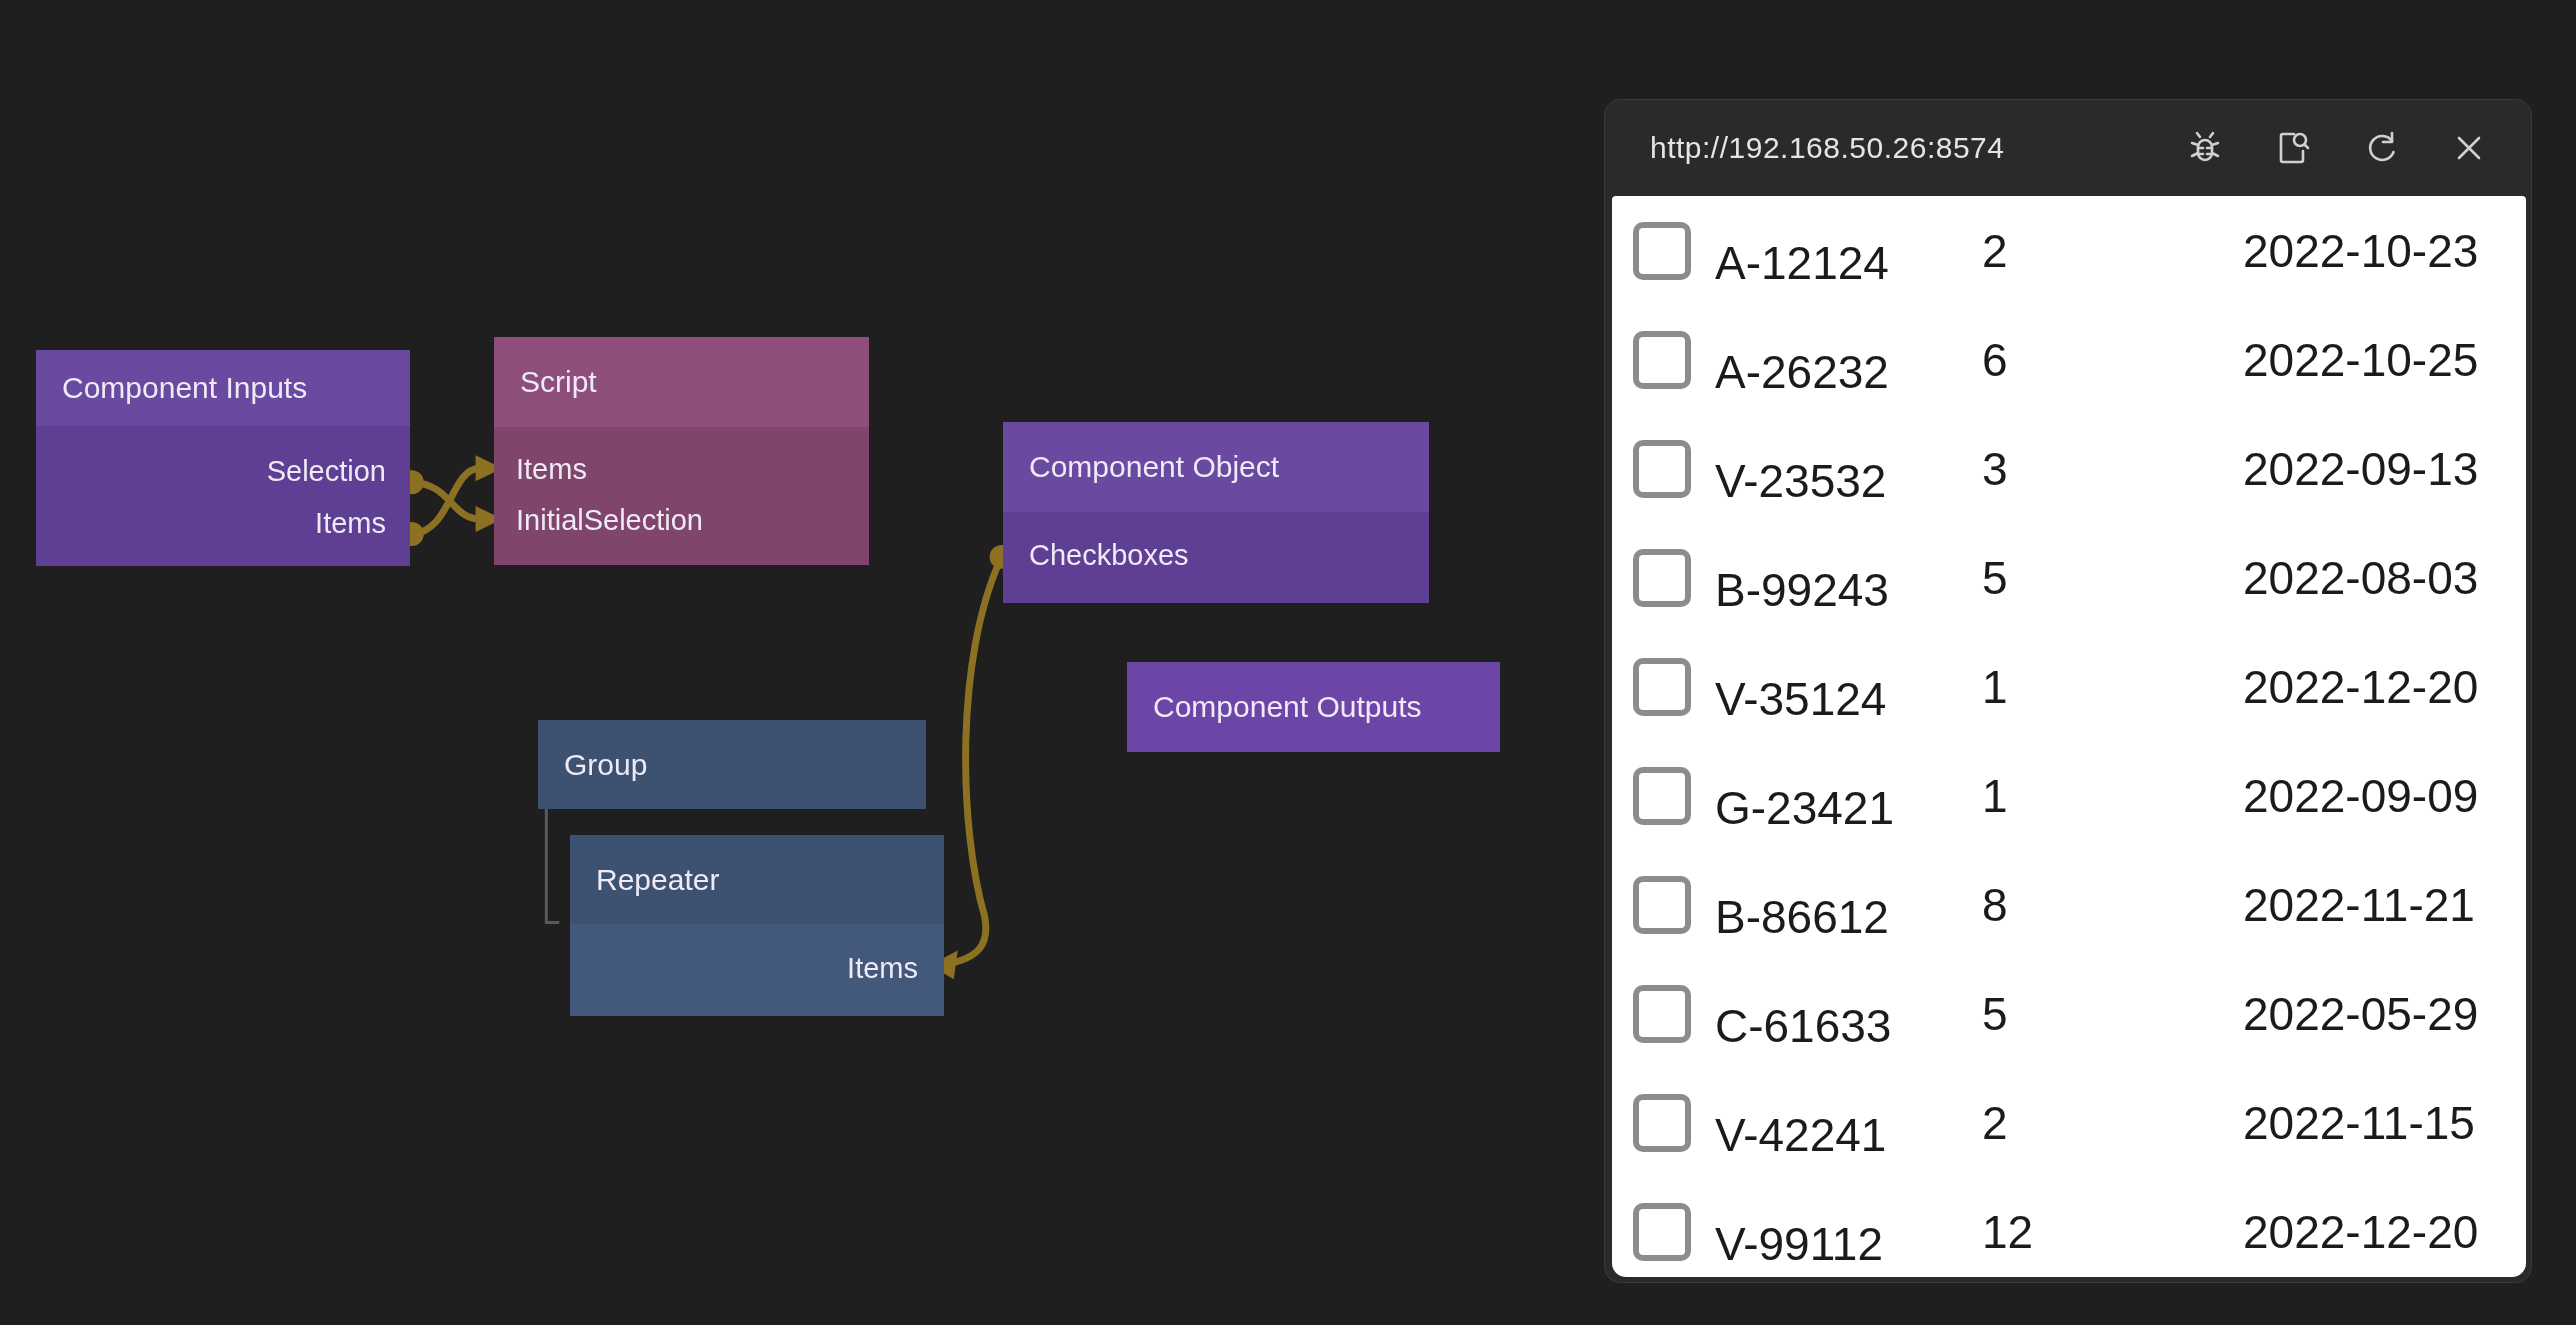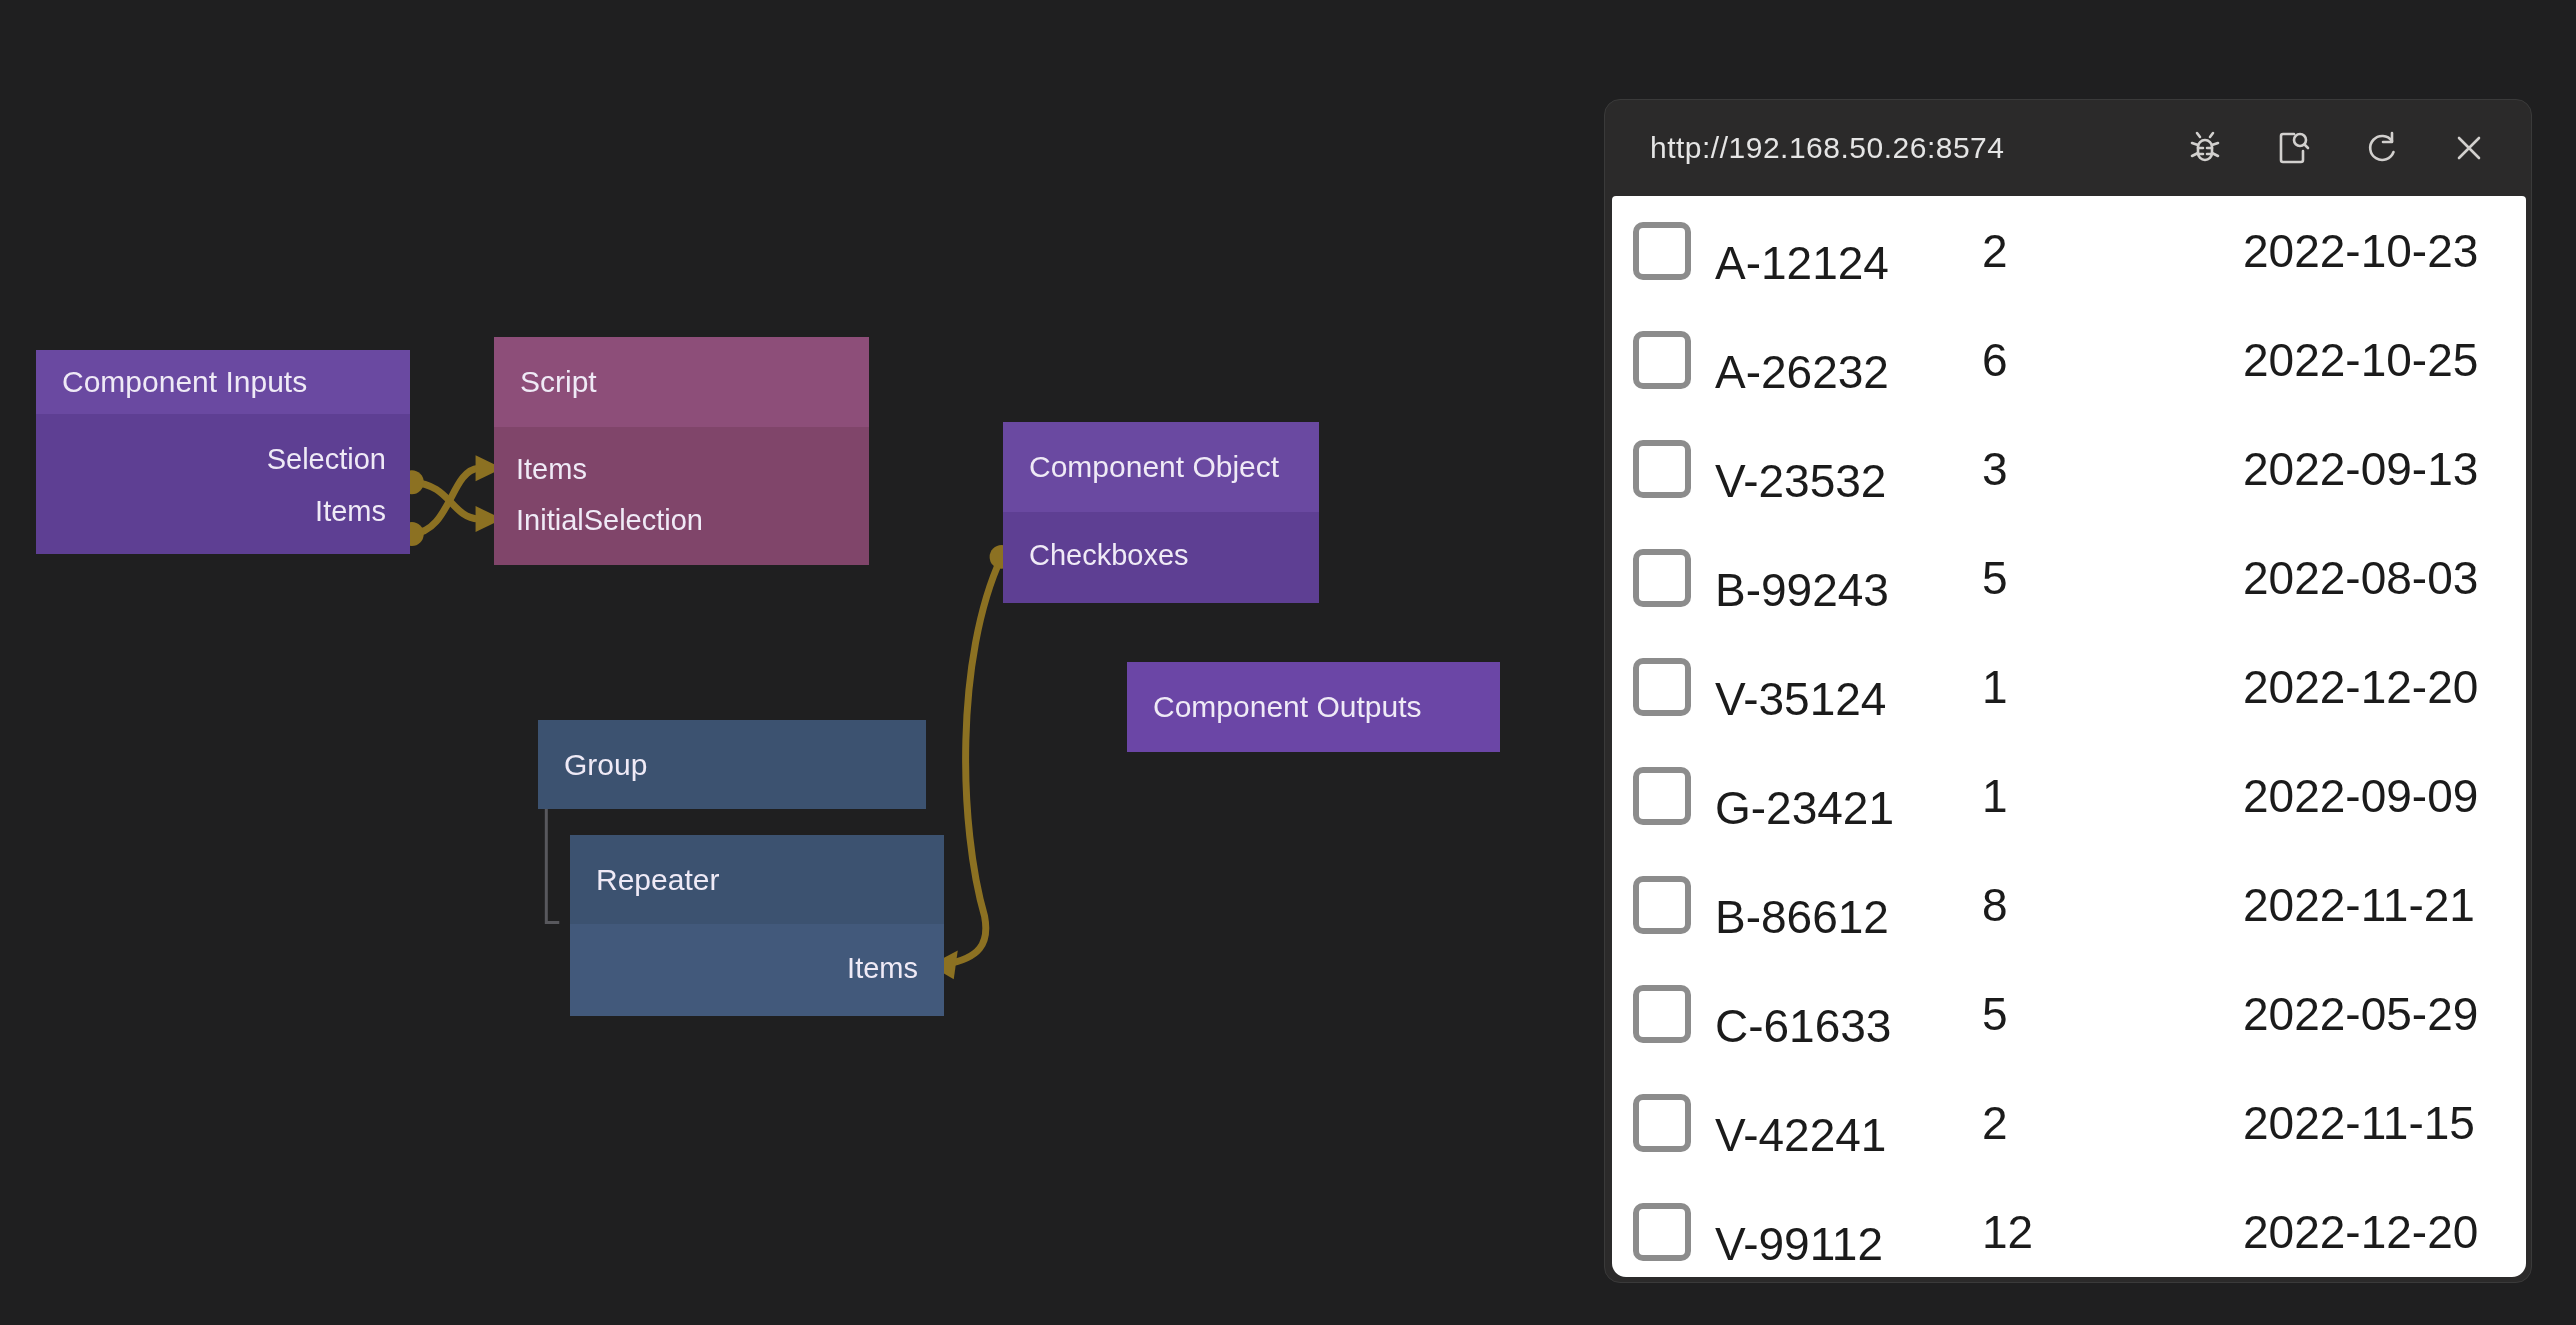--- a/index.html
+++ b/index.html
@@ -18,28 +18,28 @@
   .bracket { stroke:#58585d; stroke-width:3; fill:none; }
 
   .node { position:absolute; color:#efeaf6; }
   .node .hdr  { display:flex; align-items:center; font-size:30px; padding-left:26px; }
   .node .body { position:relative; }
   .port { position:absolute; font-size:29px; transform:translateY(-50%); white-space:nowrap; }
   .port.right { right:24px; text-align:right; }
   .port.left  { left:22px; }
 
   #node-component-inputs { left:36px; top:350px; width:374px; }
-  #node-component-inputs .hdr  { height:64px;  background:#6a49a1; }
+  #node-component-inputs .hdr  { height:76px;  background:#6a49a1; }
   #node-component-inputs .body { height:140px; background:#5e3f93; }
 
   #node-script { left:494px; top:337px; width:375px; }
   #node-script .hdr  { height:90px;  background:#8d4e79; }
   #node-script .body { height:138px; background:#80456a; }
 
-  #node-component-object { left:1003px; top:422px; width:316px; }
+  #node-component-object { left:1003px; top:422px; width:426px; }
   #node-component-object .hdr  { height:90px; background:#6a49a1; }
   #node-component-object .body { height:91px; background:#5e3f93; }
 
   #node-component-outputs { left:1127px; top:662px; width:373px; }
   #node-component-outputs .hdr { height:90px; background:#6b46a6; }
 
   #node-group { left:520px; top:720px; width:406px;padding-left:18px; }
   #node-group .hdr { height:89px; background:#3c5270; }
 
   #node-repeater { left:570px; top:835px; width:374px; }

